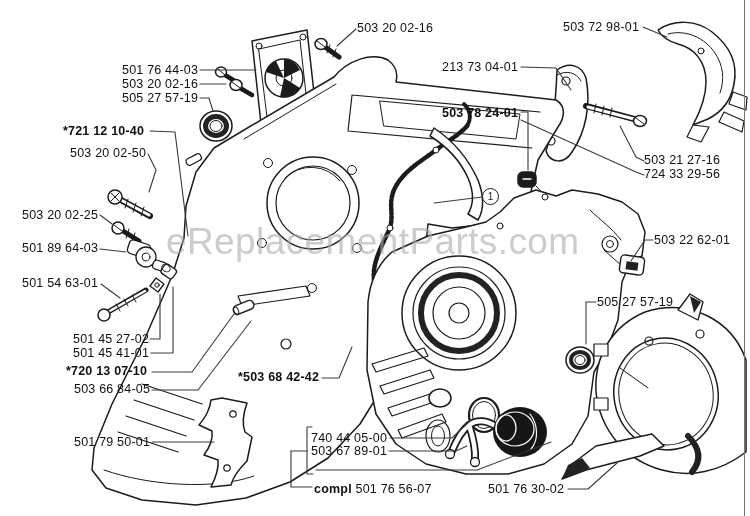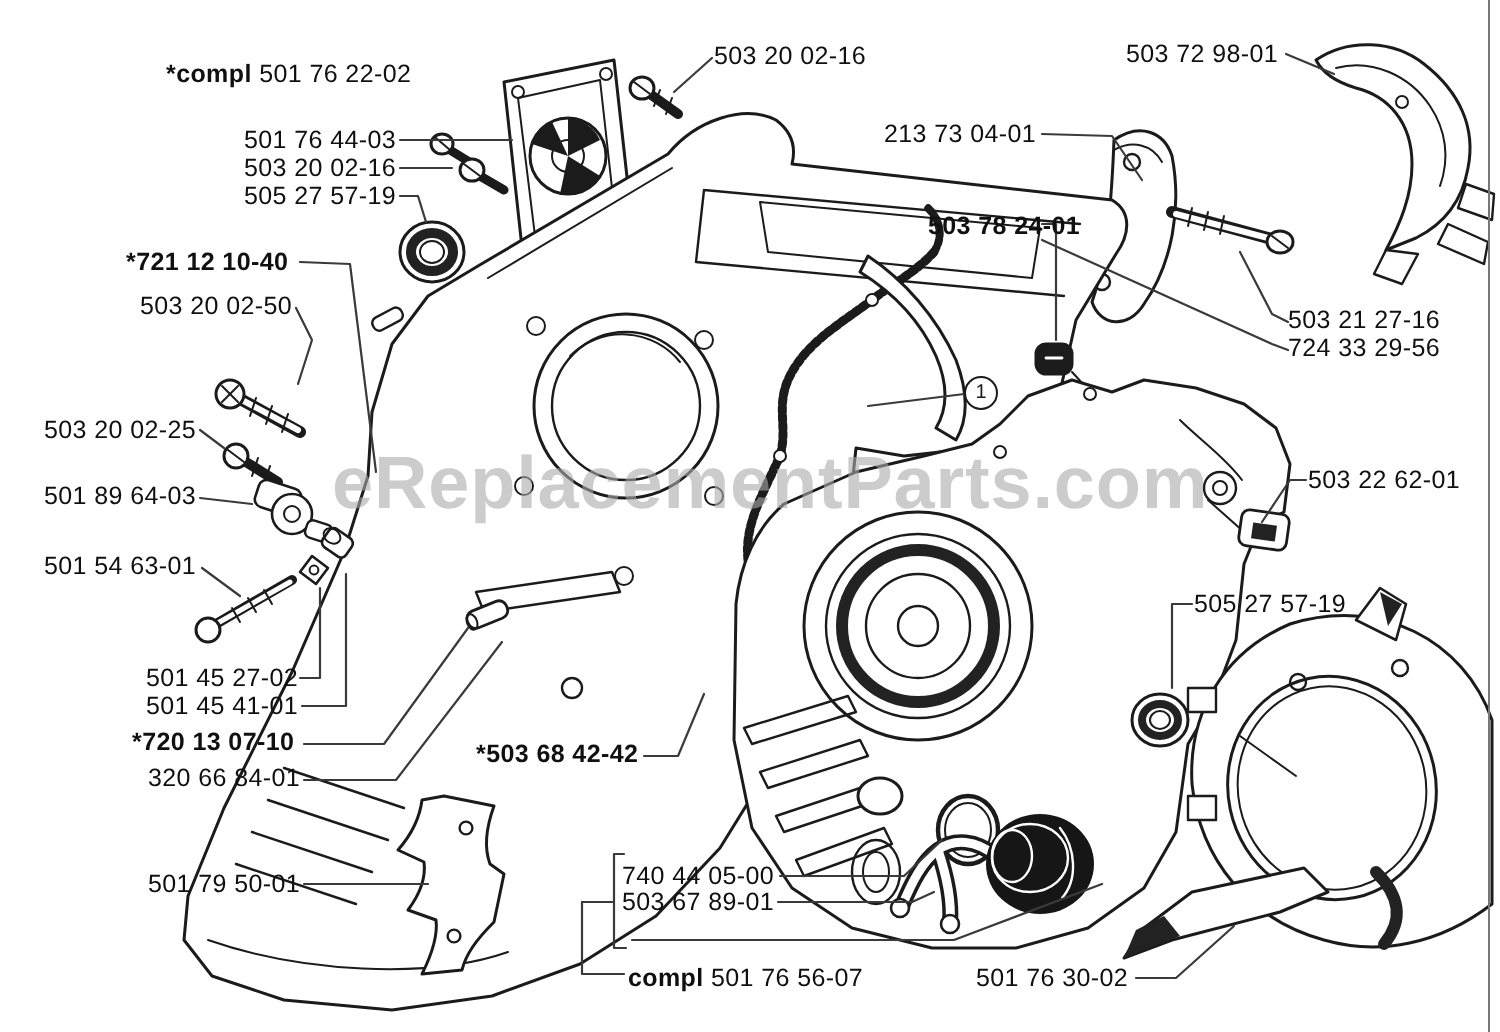--- a/index.html
+++ b/index.html
@@ -2,21 +2,21 @@
 <html><head>
 <meta charset="utf-8">
 <style>
   html,body{margin:0;padding:0;background:#fff;}
   .stage{position:relative;width:750px;height:516px;background:#ffffff;overflow:hidden;
          font-family:"Liberation Sans",sans-serif;}
   svg{position:absolute;left:0;top:0;}
   .lbl{position:absolute;font-size:12.5px;line-height:13px;color:#101010;
        white-space:nowrap;letter-spacing:.2px;}
   .b{font-weight:bold;}
-  .wm{position:absolute;left:166px;top:221px;font-size:37px;font-weight:bold;
+  .wm{position:absolute;left:166px;top:221px;font-size:37px;font-weight:normal;
       color:#ababab;opacity:.6;letter-spacing:.4px;white-space:nowrap;pointer-events:none;}
   .callout{position:absolute;left:482px;top:188px;width:15px;height:15px;border:1.4px solid #1b1b1b;
        border-radius:50%;font-size:10px;line-height:15px;text-align:center;color:#1b1b1b;background:#fff;}
 </style>
 </head>
 <body>
 
 <div class="stage">
 
 <svg width="750" height="516" viewBox="0 0 750 516">
@@ -271,37 +271,36 @@
     </g>
 
     <line x1="744.5" y1="0" x2="744.5" y2="516" stroke="#777" stroke-width="1"></line>
   </g>
 </svg>
 
 <div class="wm">eReplacementParts.com</div>
 
 <div class="callout">1</div>
 
-<div class="lbl" style="left:83px;top:31px"><span class="b">*compl</span> <span>501 76 22-02</span></div>
 <div class="lbl" style="left:122px;top:64px">501 76 44-03</div>
 <div class="lbl" style="left:122px;top:78px">503 20 02-16</div>
 <div class="lbl" style="left:122px;top:92px">505 27 57-19</div>
 <div class="lbl b" style="left:63px;top:125px">*721 12 10-40</div>
 <div class="lbl" style="left:70px;top:147px">503 20 02-50</div>
 <div class="lbl" style="left:22px;top:209px">503 20 02-25</div>
 <div class="lbl" style="left:22px;top:242px">501 89 64-03</div>
 <div class="lbl" style="left:22px;top:277px">501 54 63-01</div>
 <div class="lbl" style="left:73px;top:333px">501 45 27-02</div>
 <div class="lbl" style="left:73px;top:347px">501 45 41-01</div>
 <div class="lbl b" style="left:66px;top:365px">*720 13 07-10</div>
-<div class="lbl" style="left:74px;top:383px">320 66 84-01</div>
+<div class="lbl" style="left:74px;top:383px">503 66 84-05</div>
 <div class="lbl" style="left:74px;top:436px">501 79 50-01</div>
 <div class="lbl" style="left:357px;top:22px">503 20 02-16</div>
 <div class="lbl" style="left:442px;top:61px">213 73 04-01</div>
-<div class="lbl b" style="left:464px;top:107px">503 78 24-01</div>
+<div class="lbl b" style="left:442px;top:107px">503 78 24-01</div>
 <div class="lbl" style="left:563px;top:21px">503 72 98-01</div>
 <div class="lbl" style="left:644px;top:154px">503 21 27-16</div>
 <div class="lbl" style="left:644px;top:168px">724 33 29-56</div>
 <div class="lbl" style="left:654px;top:234px">503 22 62-01</div>
 <div class="lbl" style="left:597px;top:296px">505 27 57-19</div>
 <div class="lbl b" style="left:238px;top:371px">*503 68 42-42</div>
 <div class="lbl" style="left:311px;top:432px">740 44 05-00</div>
 <div class="lbl" style="left:311px;top:445px">503 67 89-01</div>
 <div class="lbl" style="left:314px;top:483px"><span class="b">compl</span> <span>501 76 56-07</span></div>
 <div class="lbl" style="left:488px;top:483px">501 76 30-02</div>

